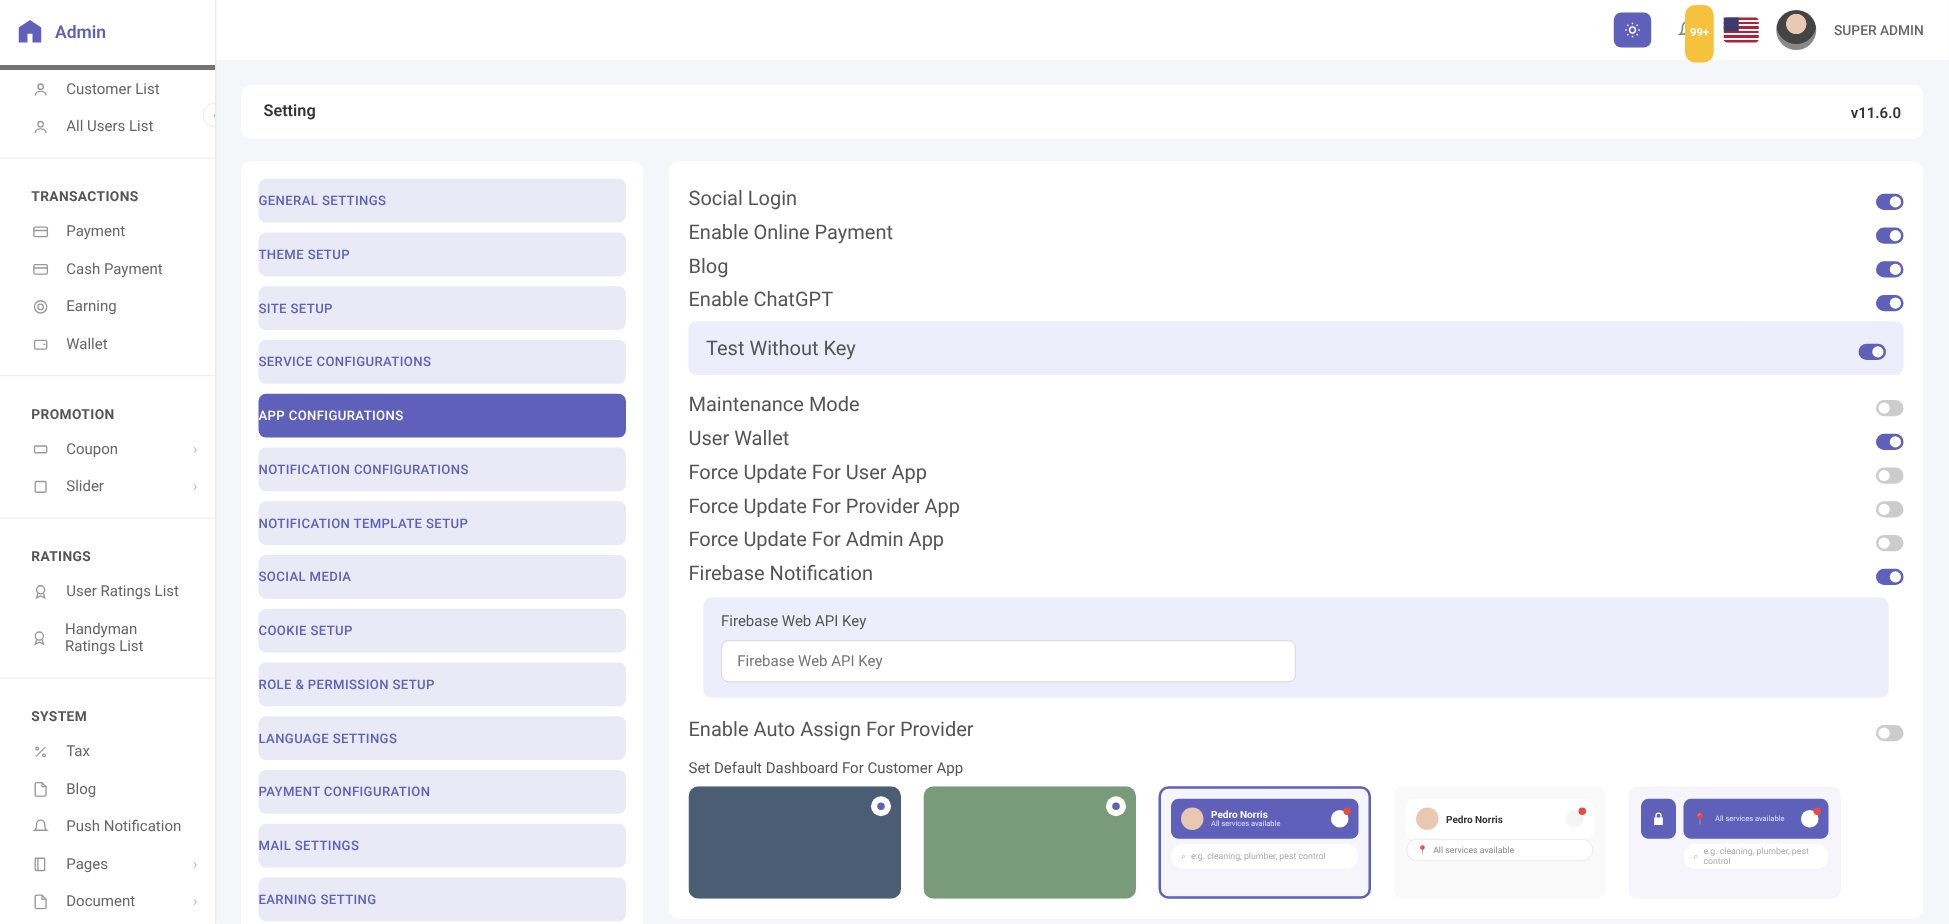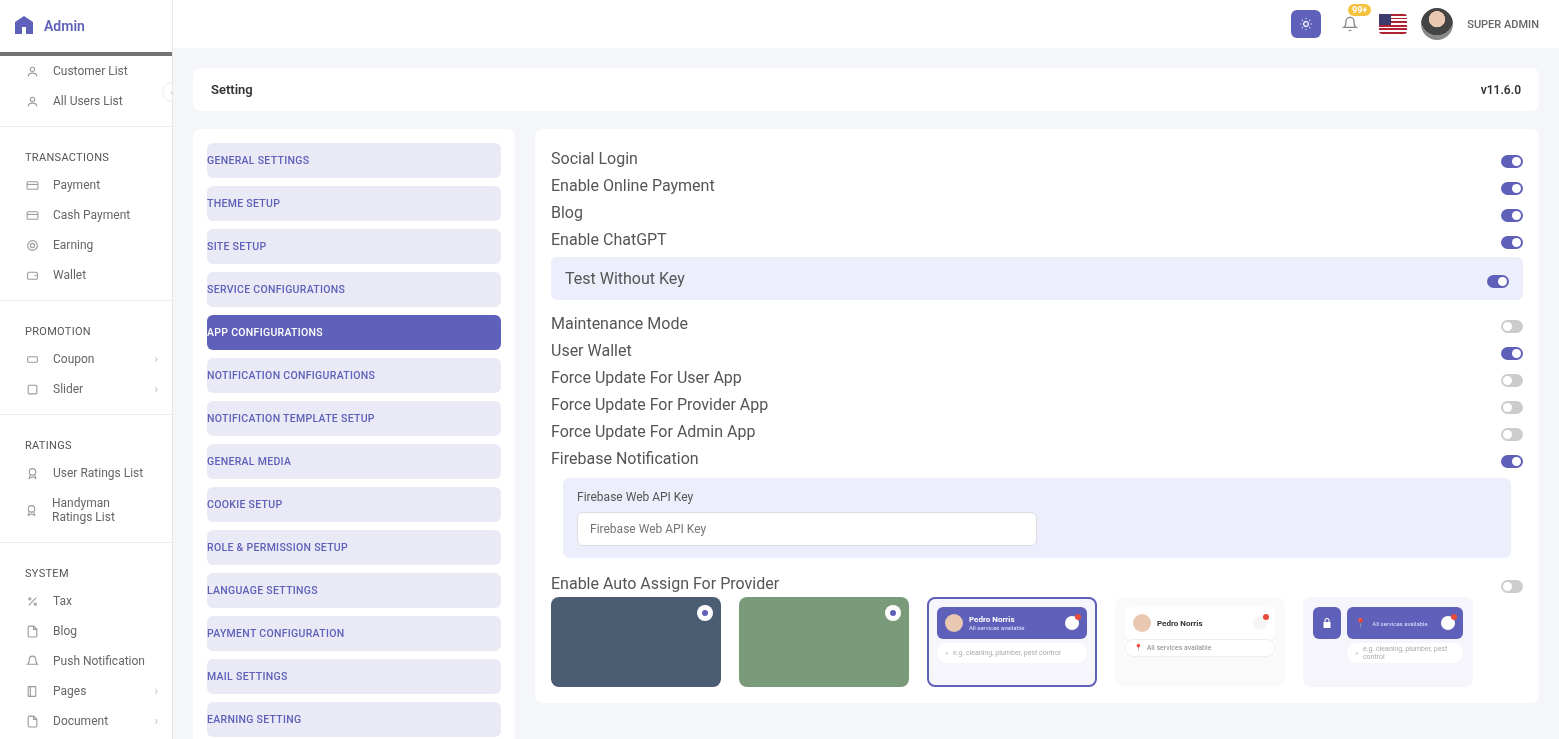--- a/index.html
+++ b/index.html
@@ -1,33 +1,33 @@
 <!DOCTYPE html>
 <html><head>
 <meta charset="utf-8">
 <style>
 *{box-sizing:border-box;margin:0;padding:0;font-family:-apple-system,BlinkMacSystemFont,"Segoe UI",Roboto,sans-serif}
 body{background:#f5f6fa;color:#333;font-size:13px;width:1559px;height:739px;overflow:hidden;display:flex}
 .sidebar{width:173px;background:#fff;border-right:1px solid #e8e8e8;height:100%;overflow-y:auto;flex-shrink:0;position:relative}
 .logo-row{display:flex;align-items:center;gap:8px;padding:14px 12px;border-bottom:4px solid #737373}
 .logo-row svg{width:24px;height:24px}
 .logo-txt{font-size:14px;font-weight:600;color:#5F60B9}
-.section-h{padding:14px 25px 6px;font-size:11px;font-weight:400;color:#555;letter-spacing:.3px}
+.section-h{padding:14px 25px 6px;font-size:11px;font-weight:700;color:#555;letter-spacing:.3px}
 .nav-item{display:flex;align-items:center;gap:14px;padding:8px 25px;color:#666;font-size:12px;cursor:pointer;position:relative}
 .nav-item .icn{width:14px;height:14px;display:flex;align-items:center;justify-content:center;color:#999}
 .nav-item .chev{position:absolute;right:14px;color:#bbb}
 .divider{height:1px;background:#eee;margin:10px 0}
 .collapse-btn{position:absolute;right:-10px;top:82px;width:20px;height:20px;background:#fff;border:1px solid #eee;border-radius:50%;display:flex;align-items:center;justify-content:center;color:#aaa;cursor:pointer;font-size:10px;z-index:5}
 
 .main{flex:1;display:flex;flex-direction:column;height:100%}
 .topbar{height:48px;background:#fff;display:flex;align-items:center;justify-content:flex-end;padding:0 20px;gap:14px}
 .tb-btn{width:30px;height:28px;border-radius:6px;display:flex;align-items:center;justify-content:center;position:relative;cursor:pointer}
 .tb-btn.theme{background:#5F60B9;color:#fff}
 .tb-btn.bell{color:#888}
-.badge-n{position:absolute;top:-6px;right:-6px;background:#f6c23e;color:#fff;font-size:9px;font-weight:700;padding:1px 4px;border-radius:8px}
+.badge-n{position:absolute;top:-6px;right:-6px;background:#f6c23e;color:#fff;font-size:9px;font-weight:700;padding:18px 4px;border-radius:8px}
 .flag{width:28px;height:20px;border-radius:3px;background:linear-gradient(#b22234 9%,#fff 9% 18%,#b22234 18% 27%,#fff 27% 36%,#b22234 36% 45%,#fff 45% 54%,#b22234 54% 63%,#fff 63% 72%,#b22234 72% 81%,#fff 81% 90%,#b22234 90%);position:relative}
 .flag::before{content:"";position:absolute;left:0;top:0;width:12px;height:11px;background:#3c3b6e}
 .avatar{width:32px;height:32px;border-radius:50%;background:#ddd;background:radial-gradient(circle at 50% 35%,#e8c8b0 0 30%,#444 32% 60%,#888 62%);}
 .user-name{font-size:11px;color:#666;font-weight:500}
 
 .content{flex:1;padding:20px;overflow-y:auto}
 .page-head{background:#fff;border-radius:8px;padding:14px 18px;display:flex;justify-content:space-between;align-items:center;margin-bottom:18px}
 .page-head .t{font-size:13px;font-weight:600}
 .page-head .v{font-size:12px;font-weight:600;color:#333}
 
@@ -269,21 +269,21 @@
 
     <div class="cols">
       <div class="left-col" id="cfg-tabs">
           <div class="cfg-btn">GENERAL SETTINGS</div>
           <div class="cfg-btn">THEME SETUP</div>
           <div class="cfg-btn">SITE SETUP</div>
           <div class="cfg-btn">SERVICE CONFIGURATIONS</div>
           <div class="cfg-btn active">APP CONFIGURATIONS</div>
           <div class="cfg-btn">NOTIFICATION CONFIGURATIONS</div>
           <div class="cfg-btn">NOTIFICATION TEMPLATE SETUP</div>
-          <div class="cfg-btn">GENERAL MEDIA</div>
+          <div class="cfg-btn">SOCIAL MEDIA</div>
           <div class="cfg-btn">COOKIE SETUP</div>
           <div class="cfg-btn">ROLE &amp; PERMISSION SETUP</div>
           <div class="cfg-btn">LANGUAGE SETTINGS</div>
           <div class="cfg-btn">PAYMENT CONFIGURATION</div>
           <div class="cfg-btn">MAIL SETTINGS</div>
           <div class="cfg-btn">EARNING SETTING</div>
         </div>
 
       <div class="right-col">
         <div class="setting-row">
@@ -335,20 +335,21 @@
           <span class="toggle on"></span>
         </div>
         <div class="fb-block">
           <div class="lbl">Firebase Web API Key</div>
           <input type="text" placeholder="Firebase Web API Key" style="">
         </div>
         <div class="setting-row">
           <span>Enable Auto Assign For Provider</span>
           <span class="toggle off"></span>
         </div>
+        <div class="dash-label">Set Default Dashboard For Customer App</div>
 
         <div class="dash-grid">
           <div class="dash-card dc1">
               <span class="dc-dot"></span>
             </div>
           <div class="dash-card dc2">
               <span class="dc-dot"></span>
             </div>
           <div class="dash-card dc3 sel">
             <div class="dc-header">

